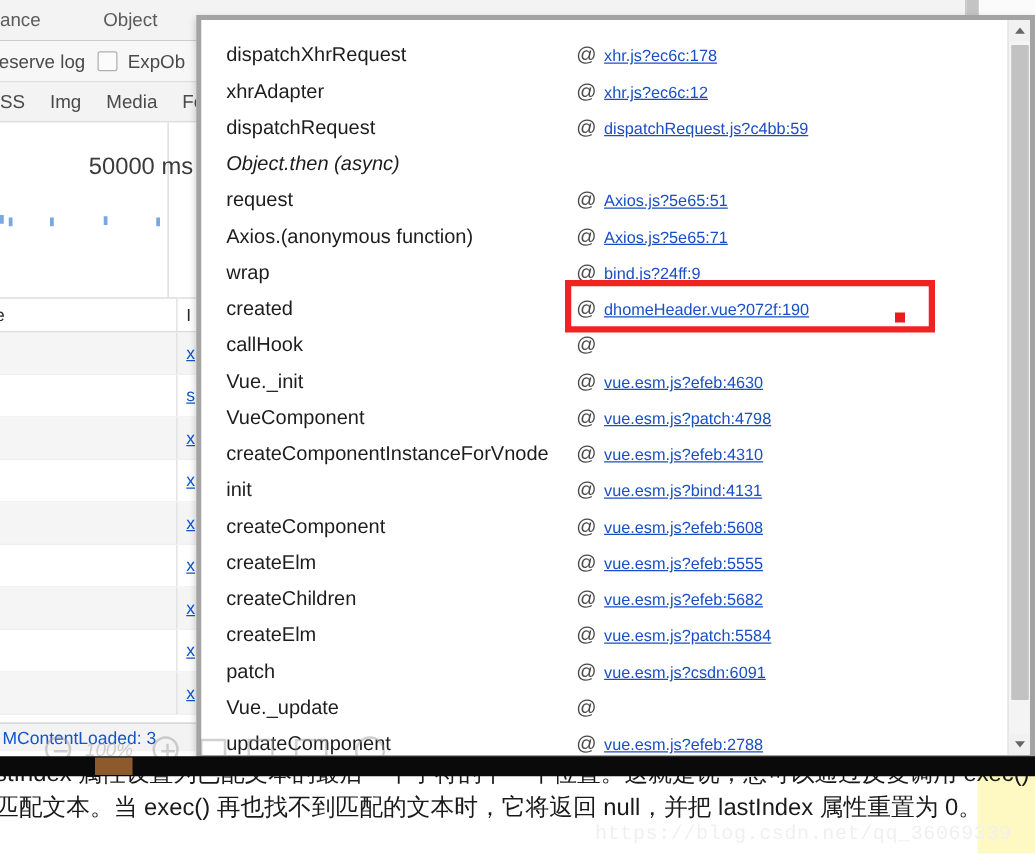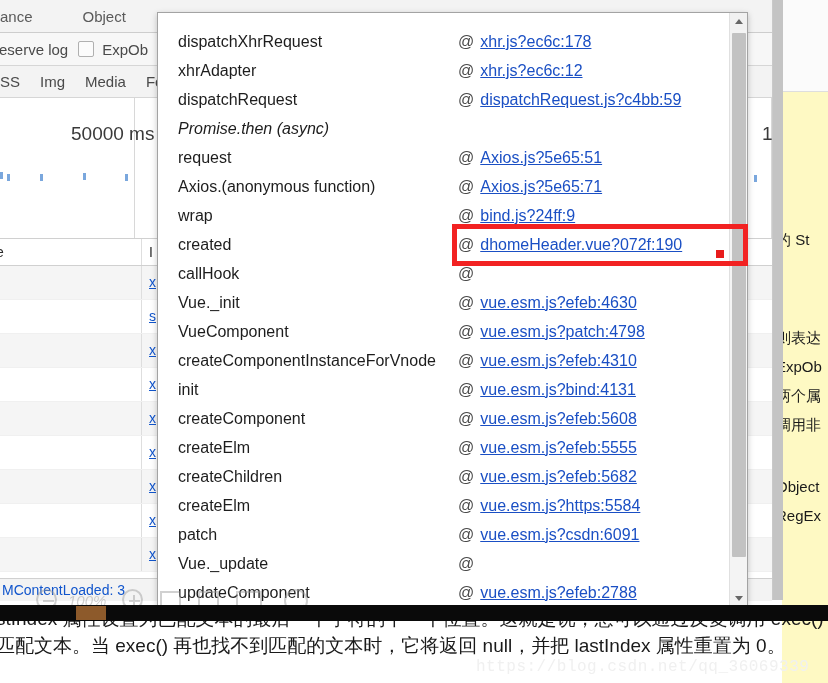--- a/index.html
+++ b/index.html
@@ -206,24 +206,24 @@
     font-size: 14px;
     color: #1155cc;
     white-space: nowrap;
   }
 
   
   #stack-popup {
     position: absolute;
     left: 157px;
     top: 12px;
-    width: 591px;
+    width: 671px;
     height: 596px;
     background: #ffffff;
-    border: 1px solid #a3a3a3;
+    border: 4px solid #a3a3a3;
     box-shadow: 0 2px 6px rgba(0,0,0,0.22);
     box-sizing: border-box;
     overflow: hidden;
   }
   #stack-list {
     position: absolute;
     left: 0; top: 0;
     width: 572px;
     height: 100%;
     overflow: hidden;
@@ -252,21 +252,21 @@
     font-style: italic;
     white-space: nowrap;
   }
   .st-at {
     font-size: 16px;
     color: #4a4a4a;
     margin-right: 6px;
     flex: none;
   }
   .st-link {
-    font-size: 16px;
+    font-size: 13px;
     color: #1a4fc4;
     text-decoration: underline;
     white-space: nowrap;
   }
   
   #stack-scroll {
     position: absolute;
     right: 0;
     top: 0;
     width: 18px;
@@ -574,21 +574,21 @@
       <div class="st-link">xhr.js?ec6c:12</div>
     </div>
 
     <div class="stack-row">
       <div class="st-fn">dispatchRequest</div>
       <div class="st-at">@</div>
       <div class="st-link">dispatchRequest.js?c4bb:59</div>
     </div>
 
     <div class="stack-row">
-      <div class="st-async">Promise.then (async)</div>
+      <div class="st-async">Object.then (async)</div>
     </div>
 
     <div class="stack-row">
       <div class="st-fn">request</div>
       <div class="st-at">@</div>
       <div class="st-link">Axios.js?5e65:51</div>
     </div>
 
     <div class="stack-row">
       <div class="st-fn">Axios.(anonymous function)</div>
@@ -651,21 +651,21 @@
 
     <div class="stack-row">
       <div class="st-fn">createChildren</div>
       <div class="st-at">@</div>
       <div class="st-link">vue.esm.js?efeb:5682</div>
     </div>
 
     <div class="stack-row">
       <div class="st-fn">createElm</div>
       <div class="st-at">@</div>
-      <div class="st-link">vue.esm.js?https:5584</div>
+      <div class="st-link">vue.esm.js?patch:5584</div>
     </div>
 
     <div class="stack-row">
       <div class="st-fn">patch</div>
       <div class="st-at">@</div>
       <div class="st-link">vue.esm.js?csdn:6091</div>
     </div>
 
     <div class="stack-row">
       <div class="st-fn">Vue._update</div>

